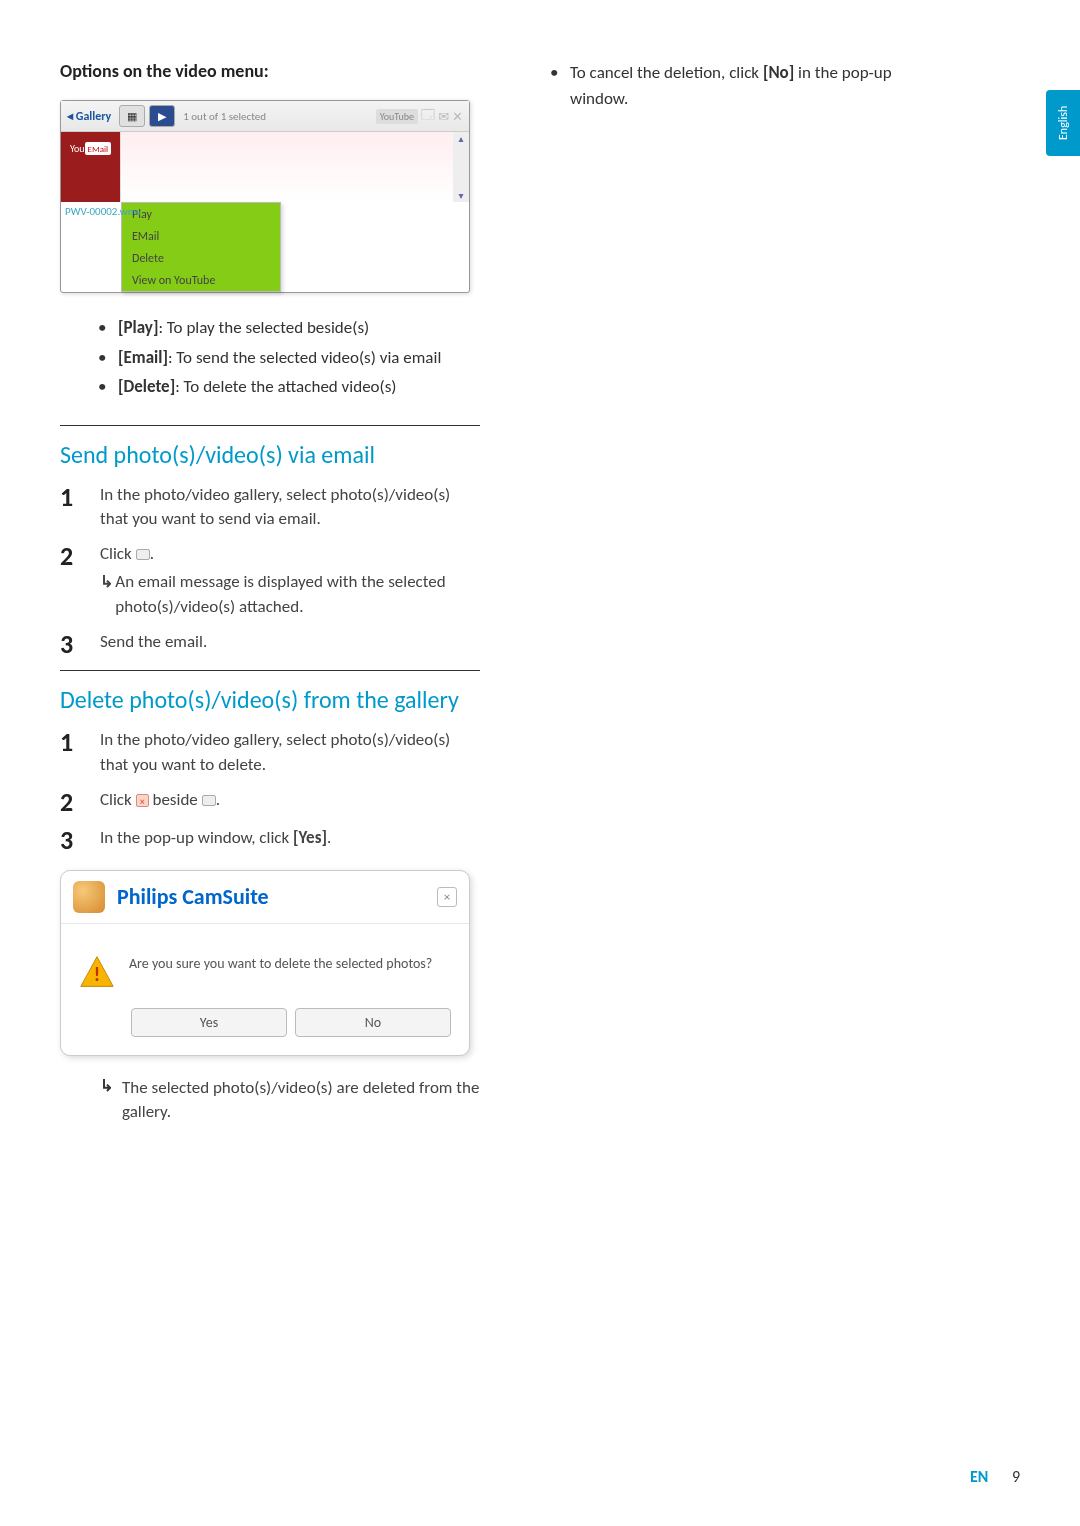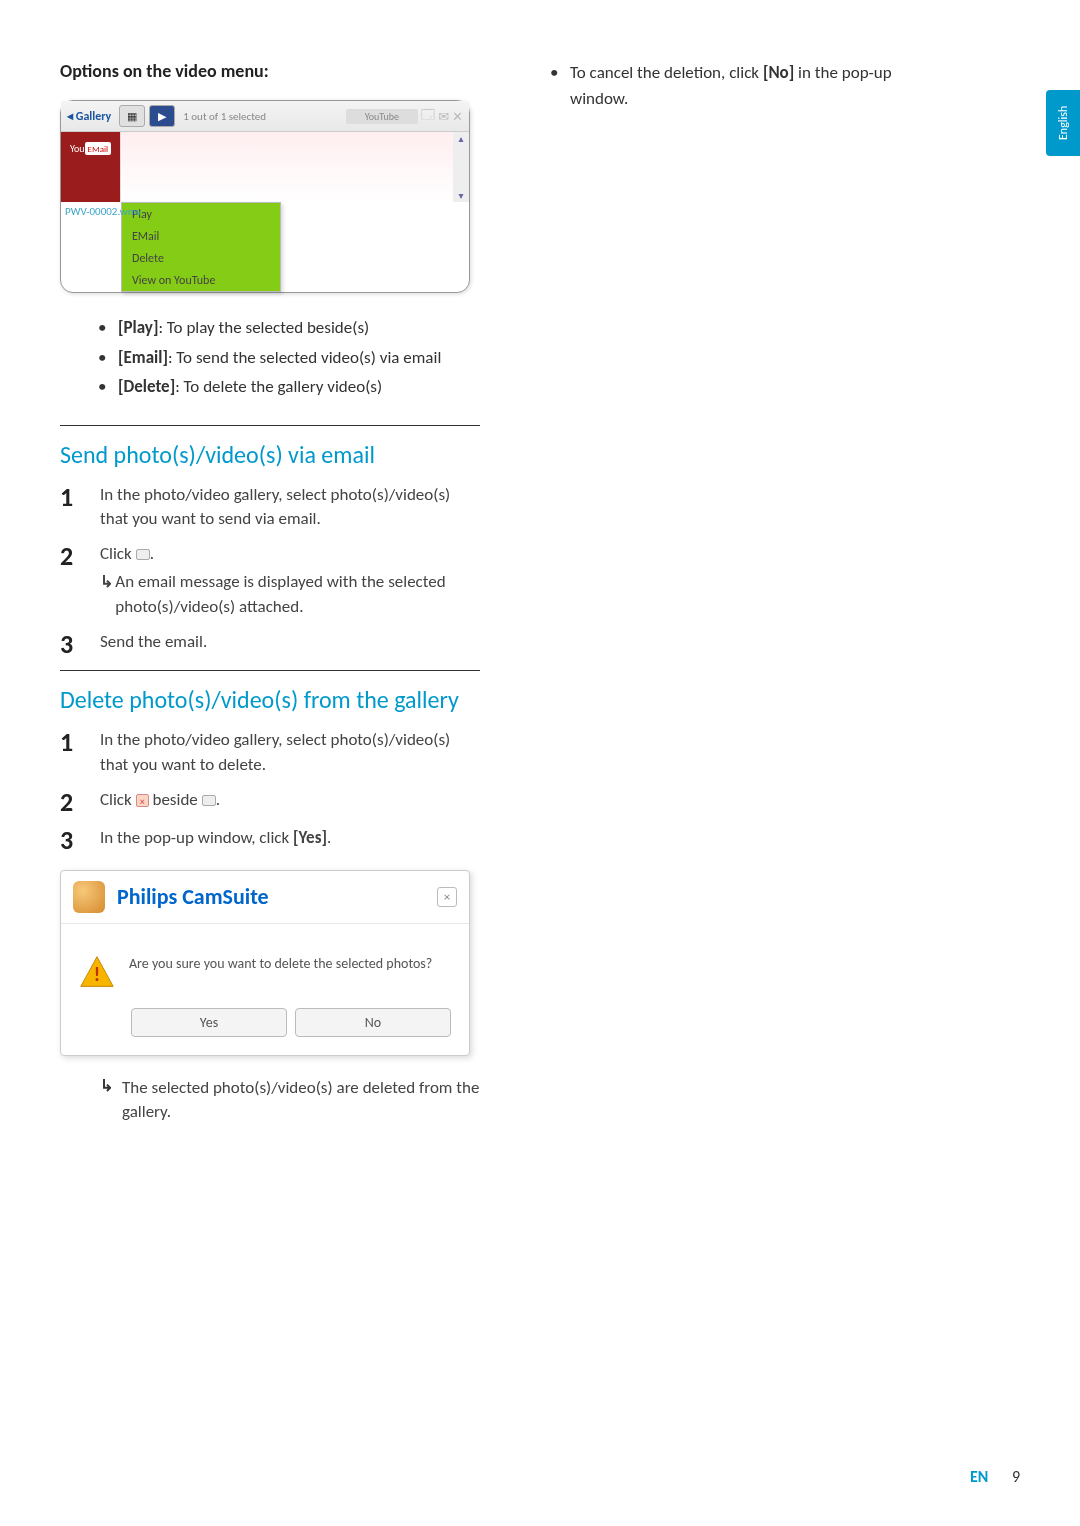--- a/index.html
+++ b/index.html
@@ -28,21 +28,21 @@
     font-weight: bold;
     font-size: 18px;
     margin-bottom: 18px;
     color: #222;
   }
   .screenshot1 {
     width: 410px;
     border: 1px solid #999;
     margin-bottom: 22px;
     box-shadow: 1px 1px 4px rgba(0,0,0,0.15);
-    border-radius: 13px;
+    border-radius: 3px;
     background: #fff;
   }
   .ss1-toolbar {
     display: flex;
     align-items: center;
     background: linear-gradient(#f4f4f4,#e8e8e8);
     border-bottom: 1px solid #ccc;
     padding: 4px 6px;
     font-size: 12px;
   }
@@ -65,21 +65,21 @@
   .ss1-tab.sel { background: #2b4d8f; color: #fff; }
   .ss1-count { color: #888; font-size: 11px; margin-left: 6px; }
   .ss1-right-icons {
     margin-left: auto;
     display: flex;
     gap: 3px;
     align-items: center;
     color: #bbb;
     font-size: 13px;
   }
-  .ss1-yt { background:#ddd; color:#888; padding: 1px 19px; border-radius:2px; font-size:10px; }
+  .ss1-yt { background:#ddd; color:#888; padding: 1px 4px; border-radius:2px; font-size:10px; }
   .ss1-body {
     display: flex;
     height: 70px;
     background: linear-gradient(#ffeef0,#fff);
   }
   .ss1-thumb {
     width: 60px;
     background: #9b1c1c;
     color: #fff;
     font-size: 10px;
@@ -191,21 +191,21 @@
     font-size:10px;
     text-align:center;
     line-height:13px;
     border:1px solid #d88;
     border-radius:2px;
     vertical-align: middle;
   }
   .dialog {
     width: 410px;
     border: 1px solid #ccc;
-    border-radius: 4px;
+    border-radius: 10px;
     box-shadow: 2px 2px 6px rgba(0,0,0,0.15);
     margin: 15px 0 20px 0;
     background: #fff;
     padding: 0;
   }
   .dlg-head {
     display: flex;
     align-items: center;
     padding: 10px 12px;
     border-bottom: 1px solid #e8e8e8;
@@ -323,21 +323,21 @@
         <div>Play</div>
         <div>EMail</div>
         <div>Delete</div>
         <div>View on YouTube</div>
       </div>
     </div>
 
     <ul class="bul-list">
       <li><span class="bold">[Play]</span><span>: To play the selected beside(s)</span></li>
       <li><span class="bold">[Email]</span><span>: To send the selected video(s) via email</span></li>
-      <li><span class="bold">[Delete]</span><span>: To delete the gallery video(s)</span></li>
+      <li><span class="bold">[Delete]</span><span>: To delete the attached video(s)</span></li>
     </ul>
 
     <hr class="hr">
 
     <div class="sect-head">Send photo(s)/video(s) via email</div>
     <div class="steps">
       <div class="step">
         <div class="step-num">1</div>
         <div class="step-body">In the photo/video gallery, select photo(s)/video(s) that you want to send via email.</div>
       </div>

